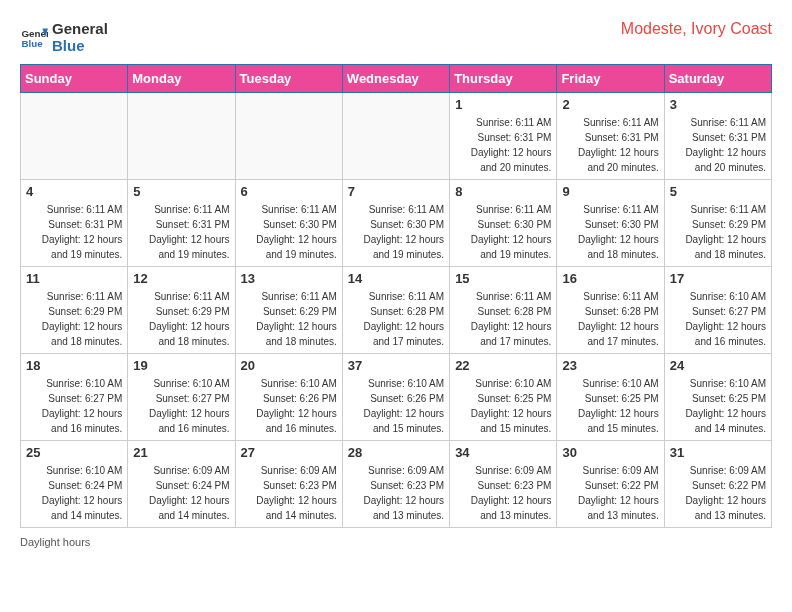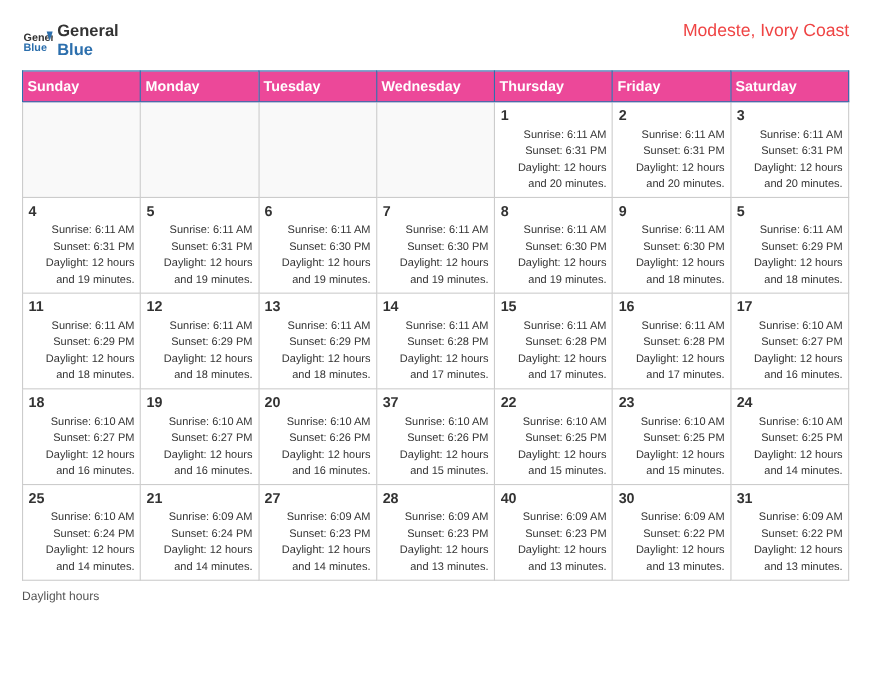--- a/index.html
+++ b/index.html
@@ -321,21 +321,21 @@
 and 14 minutes.</div>
         </td>
         <td>
           <span class="day-number">28</span>
           <div class="day-info" style="white-space: pre-line;">Sunrise: 6:09 AM
 Sunset: 6:23 PM
 Daylight: 12 hours
 and 13 minutes.</div>
         </td>
         <td>
-          <span class="day-number">40</span>
+          <span class="day-number">34</span>
           <div class="day-info" style="white-space: pre-line;">Sunrise: 6:09 AM
 Sunset: 6:23 PM
 Daylight: 12 hours
 and 13 minutes.</div>
         </td>
         <td>
           <span class="day-number">30</span>
           <div class="day-info" style="white-space: pre-line;">Sunrise: 6:09 AM
 Sunset: 6:22 PM
 Daylight: 12 hours

